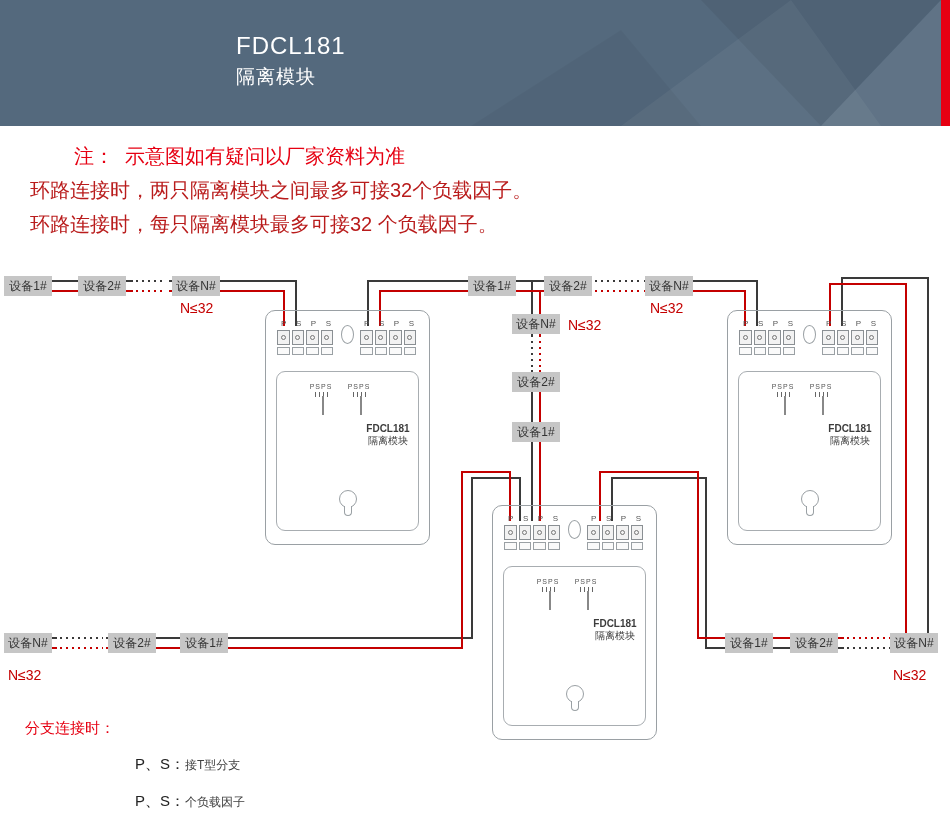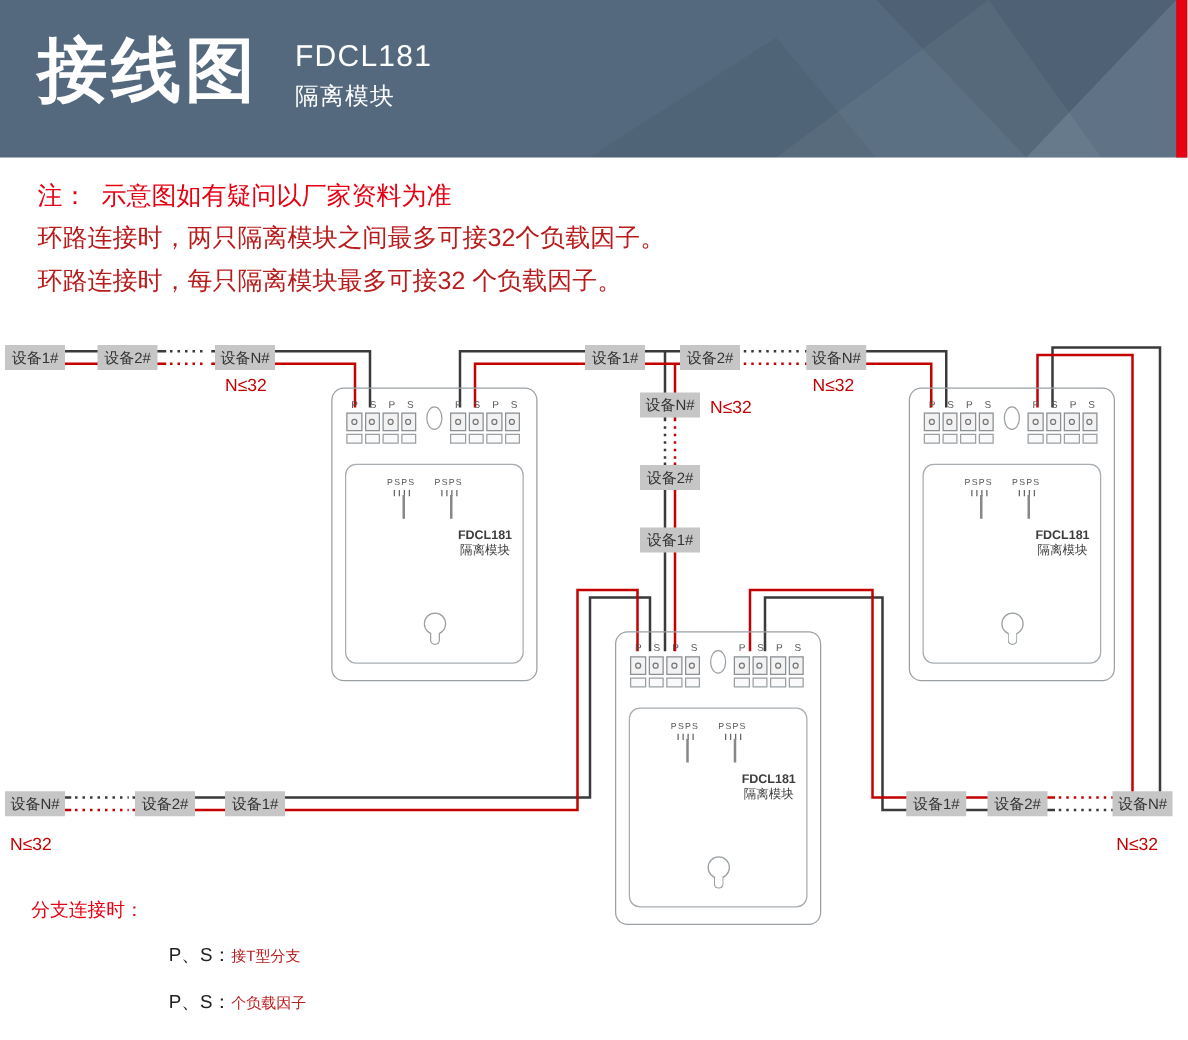--- a/index.html
+++ b/index.html
@@ -14,21 +14,21 @@
   }
   
   .header{position:absolute;left:0;top:0;width:950px;height:126px;background:var(--header-bg);}
   .header .facets{position:absolute;right:9px;top:0;height:126px;}
   .header .red-stripe{position:absolute;right:0;top:0;width:9px;height:126px;background:var(--accent-red);}
   .header .title{position:absolute;left:30px;top:14px;font-size:56px;font-weight:bold;color:#fff;letter-spacing:3px;line-height:1.5;}
   .header .model{position:absolute;left:236px;top:32px;font-size:24px;color:#fff;letter-spacing:1px;}
   .header .subtitle{position:absolute;left:236px;top:64px;font-size:19px;color:#fff;letter-spacing:1px;}
   
   .note{position:absolute;left:30px;font-size:20px;color:#b91c1c;z-index:3;white-space:pre;}
-  .note.red{color:var(--accent-red);}
+  .note.red{color:var(--accent-red);margin-left:44px;}
   
   svg.wires{position:absolute;left:0;top:0;z-index:1;}
   .wire{fill:none;stroke-width:2;}
   .wire-black{stroke:var(--wire-black);}
   .wire-red{stroke:var(--wire-red);}
   .dashed{stroke-dasharray:2 4;}
   
   .dev{position:absolute;width:48px;height:20px;background:var(--device-bg);color:#333;
        font-size:12px;line-height:20px;text-align:center;z-index:3;}
   .nlimit{position:absolute;color:var(--wire-red);font-size:14px;z-index:3;}
@@ -51,34 +51,33 @@
   .mini .pins i{width:1px;height:5px;background:#666;display:block;}
   .mini .sq{width:6px;height:6px;border:1px solid #888;margin:3px 0 0 4px;}
   .mlabel{position:absolute;left:86px;top:112px;width:72px;text-align:center;color:#3c3c3c;}
   .mlabel .l1{font-size:10px;font-weight:bold;line-height:12px;}
   .mlabel .l2{font-size:10px;line-height:12px;}
   .keyhole{position:absolute;left:50%;margin-left:-9px;bottom:36px;width:18px;height:18px;border:1px solid #9aa0a4;border-radius:50%;}
   .keyhole i{position:absolute;left:50%;top:15px;margin-left:-4px;width:8px;height:10px;border:1px solid #9aa0a4;border-top:none;border-radius:0 0 4px 4px;background:#fff;}
   
   .legend-title{position:absolute;left:25px;top:719px;font-size:15px;color:var(--accent-red);z-index:3;}
   .legend-item{position:absolute;left:135px;font-size:15px;color:#222;z-index:3;}
-  .legend-item .small{font-size:12px;color:#b91c1c;}
+  .legend-item .small{font-size:12px;color:#404040;}
 </style>
 </head>
 <body>
 
 <div class="header">
   <svg class="facets" width="620" height="126" viewBox="0 0 620 126">
     <polygon points="300,126 470,0 560,126" fill="rgba(255,255,255,0.05)"></polygon>
     <polygon points="380,0 620,0 500,126" fill="rgba(0,0,0,0.06)"></polygon>
     <polygon points="500,126 620,0 620,126" fill="rgba(255,255,255,0.07)"></polygon>
     <polygon points="150,126 300,30 380,126" fill="rgba(0,0,0,0.04)"></polygon>
   </svg>
   <div class="red-stripe"></div>
-  <div class="title">接线图</div>
   <div class="model">FDCL181</div>
   <div class="subtitle">隔离模块</div>
 </div>
 
 <div class="note red" style="top:143px">注：  示意图如有疑问以厂家资料为准</div>
 <div class="note" style="top:177px">环路连接时，两只隔离模块之间最多可接32个负载因子。</div>
 <div class="note" style="top:211px">环路连接时，每只隔离模块最多可接32 个负载因子。</div>
 
 <svg class="wires" width="950" height="832" viewBox="0 0 950 832">
   <path class="wire wire-black" d="M4 281 H133 M169 281 H296 V326"></path>

